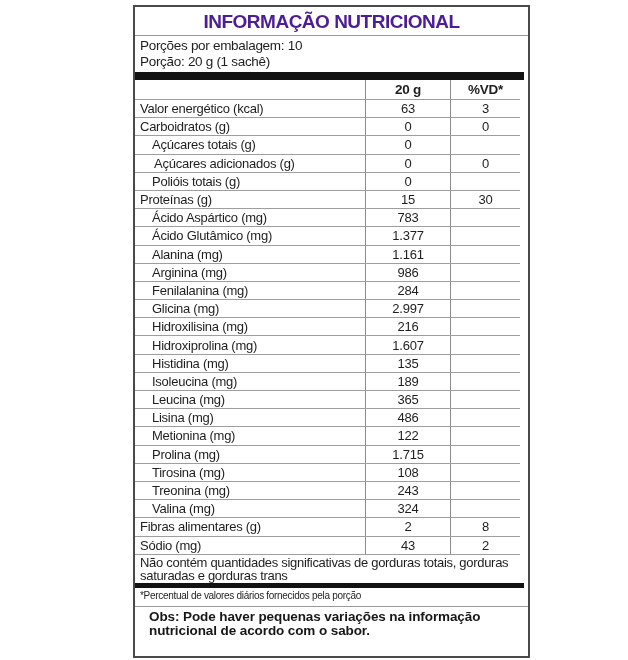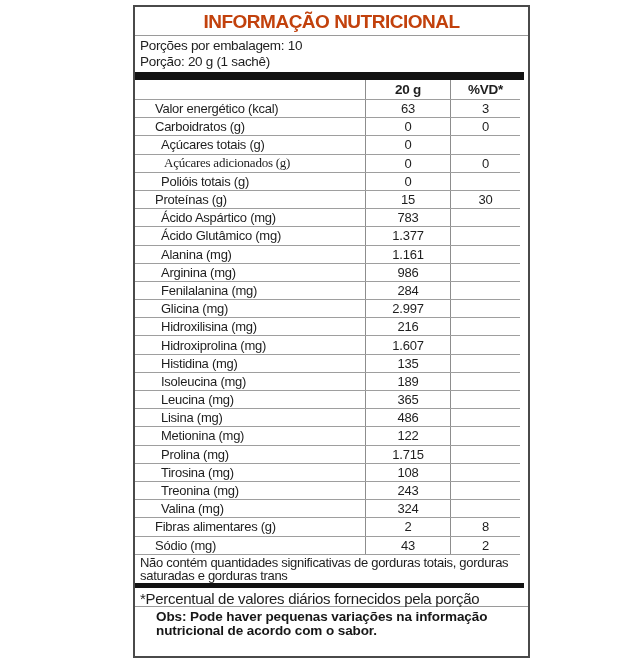--- a/index.html
+++ b/index.html
@@ -30,21 +30,21 @@
   }
   .title {
     height: 29px;
     box-sizing: border-box;
     border-bottom: 1px solid #9a9a9a;
     text-align: center;
     font-weight: bold;
     font-size: 19px;
     letter-spacing: -0.5px;
     line-height: 29px;
-    color: #c2410c;
+    color: #4c1d95;
   }
   .servings {
     height: 36px;
     box-sizing: border-box;
     padding: 2px 0 16px 5px;
     font-size: 13.5px;
     letter-spacing: -0.3px;
     line-height: 16px;
   }
   .thick-bar {
@@ -70,26 +70,26 @@
   .header-row .c-amt, .header-row .c-dv {
     font-weight: bold;
     font-size: 13.5px;
   }
   .data-row {
     height: 18.2px;
   }
   .c-label {
     flex: 0 0 230px;
     box-sizing: border-box;
-    padding-left: 20px;
+    padding-left: 5px;
     white-space: nowrap;
     overflow: hidden;
   }
-  .c-label.ind1 { padding-left: 26px; }
-  .c-label.ind2 { padding-left: 29px; font-family: Liberation Serif, serif; }
+  .c-label.ind1 { padding-left: 17px; }
+  .c-label.ind2 { padding-left: 19px; }
   .c-amt {
     flex: 0 0 85px;
     box-sizing: border-box;
     border-left: 1px solid #8d8d8d;
     align-self: stretch;
     display: flex;
     align-items: center;
     justify-content: center;
   }
   .c-dv {
@@ -107,27 +107,27 @@
     padding: 1px 4px 0 5px;
     font-size: 13px;
     letter-spacing: -0.3px;
     line-height: 13.5px;
   }
   .footnote {
     height: 19px;
     box-sizing: border-box;
     border-bottom: 1px solid #9a9a9a;
     padding: 2px 0 0 5px;
-    font-size: 15px;
+    font-size: 10px;
     letter-spacing: -0.3px;
   }
   .obs {
     flex: 1 1 auto;
     box-sizing: border-box;
-    padding: 3px 4px 0 21px;
+    padding: 3px 4px 0 14px;
     font-weight: bold;
     font-size: 13.5px;
     line-height: 14.5px;
     letter-spacing: -0.1px;
     color: #171717;
   }
 </style>
 </head>
 <body>
 

